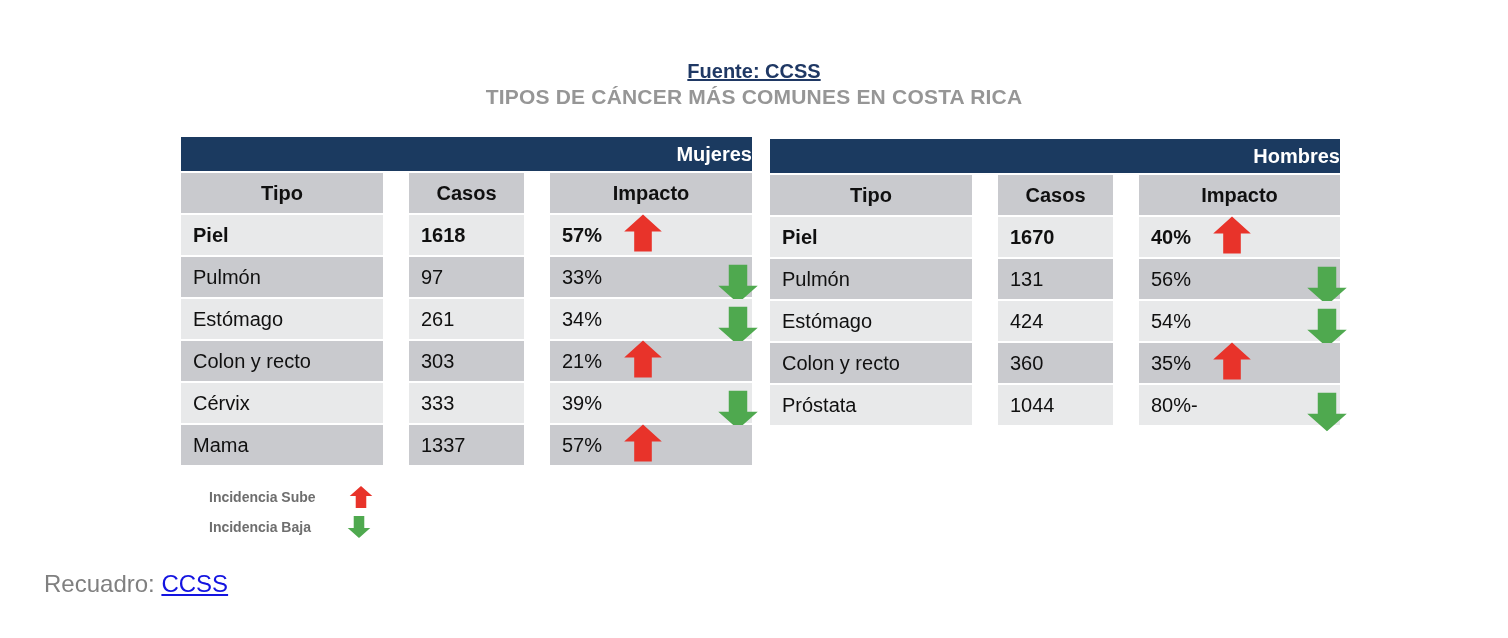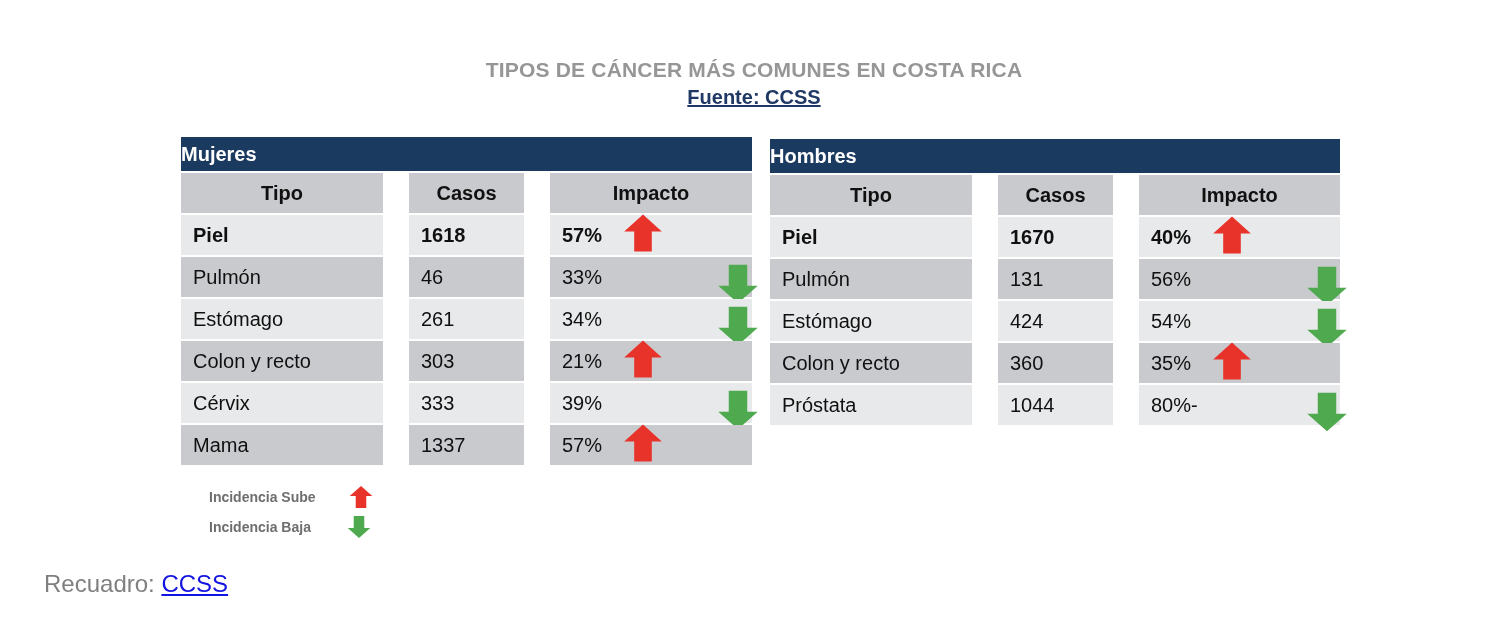--- a/index.html
+++ b/index.html
@@ -47,21 +47,21 @@
     border-spacing: 0;
   }
   #table-mujeres { left: 181px; top: 137px; width: 571px; }
   #table-hombres { left: 770px; top: 139px; width: 570px; }
 
   .tbl-title {
     background: #1B3A60;
     color: #ffffff;
     font-size: 20px;
     font-weight: bold;
-    text-align: left;
+    text-align: right;
     height: 34px;
     line-height: 34px;
     border-bottom: 2px solid #ffffff;
   }
 
   .tbl-row {
     display: flex;
     width: 100%;
     height: 40px;
     margin-bottom: 2px;
@@ -138,22 +138,22 @@
   }
   #footer-link {
     color: #1414E0;
     text-decoration: underline;
   }
 </style>
 </head>
 <body>
 
 <div id="title-block">
+  <div id="source-line">Fuente: CCSS</div>
   <div id="main-title">TIPOS DE CÁNCER MÁS COMUNES EN COSTA RICA</div>
-  <div id="source-line">Fuente: CCSS</div>
 </div>
 
 <div id="table-mujeres" class="tbl">
   <div class="tbl-title">Mujeres</div>
   <div class="tbl-row hdr">
     <div class="cell c-tipo">Tipo</div>
     <div class="cell c-casos">Casos</div>
     <div class="cell c-imp" style="justify-content:center;">Impacto</div>
   </div>
   <div id="mujeres-body">
@@ -164,21 +164,21 @@
           <span>57%</span>
           <span class="arrow" style="left: 67px; top: -2px;">
             <svg width="52" height="40" viewBox="0 0 100 100">
               <polygon points="50,4 97,46 72,46 72,96 28,96 28,46 3,46" fill="#E8332A"></polygon>
             </svg>
           </span>
         </div>
       </div>
       <div class="tbl-row rowdark">
         <div class="cell c-tipo">Pulmón</div>
-        <div class="cell c-casos">46</div>
+        <div class="cell c-casos">97</div>
         <div class="cell c-imp">
           <span>33%</span>
           <span class="arrow" style="left: 162px; top: 6px;">
             <svg width="52" height="42" viewBox="0 0 100 100">
               <polygon points="50,96 97,54 72,54 72,4 28,4 28,54 3,54" fill="#4FA94F"></polygon>
             </svg>
           </span>
         </div>
       </div>
       <div class="tbl-row rowlight">

